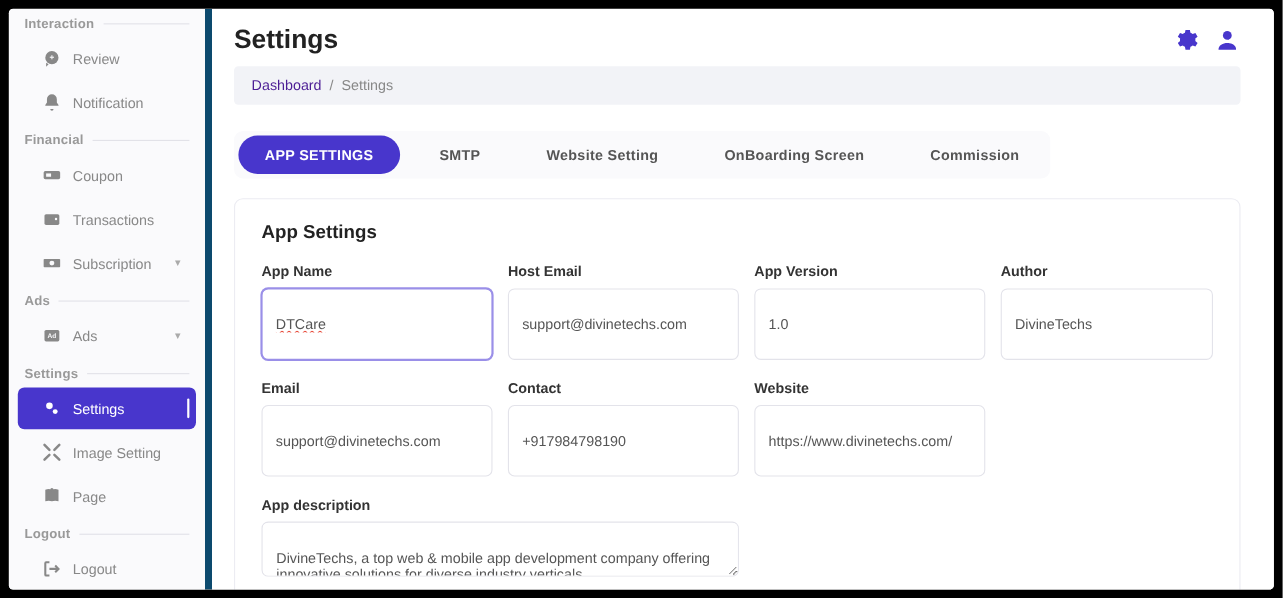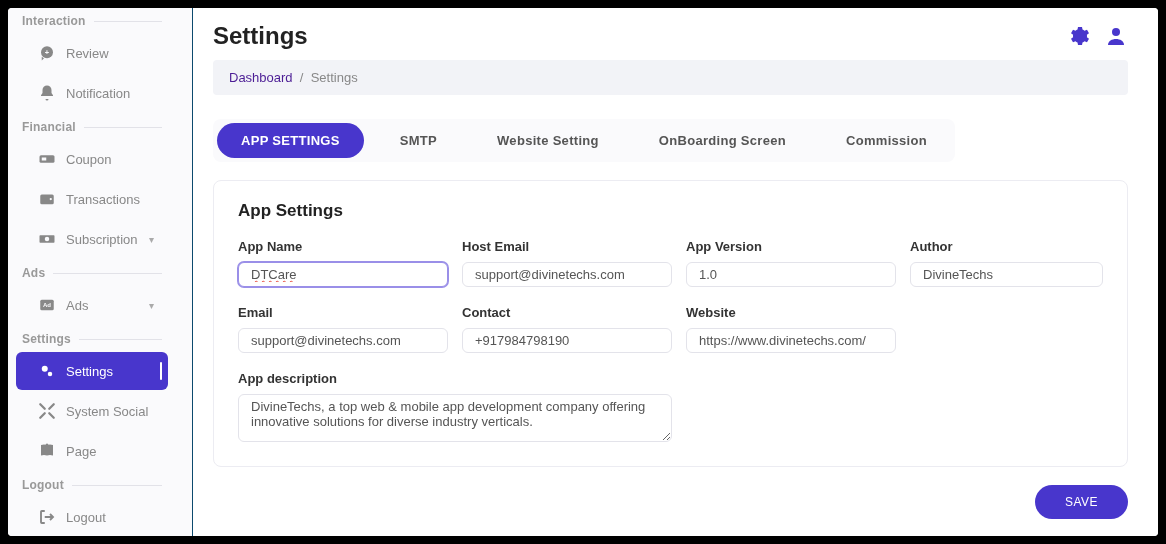--- a/index.html
+++ b/index.html
@@ -1,39 +1,39 @@
 <!DOCTYPE html>
 <html><head>
 <meta charset="utf-8">
 <style>
 * { margin:0; padding:0; box-sizing:border-box; font-family:'Segoe UI',Arial,sans-serif; }
 body { background:#000; width:1166px; height:544px; overflow:hidden; }
 .frame { position:absolute; top:8px; left:8px; right:8px; bottom:8px; background:#fff; display:flex; border-radius:4px; overflow:hidden; }
-.sidebar { width:185px; background:#fafafc; padding:0 16px 10px 0; overflow-y:auto; border-right:1px solid #0c4a6e; }
+.sidebar { width:185px; background:#fafafc; padding:0 0 10px 0; overflow-y:auto; border-right:7px solid #0c4a6e; }
 .section-label { display:flex; align-items:center; color:#999; font-size:12px; font-weight:600; padding:6px 14px 4px 14px; letter-spacing:.2px; }
 .section-label::after { content:''; flex:1; height:1px; background:#e2e2e8; margin-left:8px; }
 .nav-item { display:flex; align-items:center; gap:10px; padding:10px 14px 10px 22px; color:#888; font-size:13px; cursor:pointer; border-radius:6px; margin:2px 8px; position:relative; }
 .nav-item.active { background:#4836cc; color:#fff; }
 .nav-item.active::after { content:''; position:absolute; right:6px; top:50%; transform:translateY(-50%); width:2px; height:18px; background:#fff; border-radius:2px; }
 .nav-item .icon { width:18px; height:18px; display:flex; align-items:center; justify-content:center; flex-shrink:0; }
 .nav-item .chev { margin-left:auto; font-size:10px; color:#aaa; }
 .main { flex:1; background:#fff; overflow-y:auto; padding:0 30px 20px 20px; position:relative; }
 .header { display:flex; align-items:center; justify-content:space-between; padding:14px 0 10px 0; }
 .page-title { font-size:24px; font-weight:800; color:#222; }
 .header-icons { display:flex; gap:14px; align-items:center; }
 .breadcrumb { background:#f2f3f7; border-radius:4px; padding:10px 16px; font-size:13px; color:#888; margin-bottom:24px; }
 .breadcrumb a { color:#4c1d95; text-decoration:none; }
 .tabs { display:flex; gap:12px; background:#fafafc; border-radius:8px; padding:4px; width:fit-content; margin-bottom:18px; }
 .tab { padding:10px 24px; font-size:13px; font-weight:700; color:#555; cursor:pointer; border-radius:20px; letter-spacing:.3px; }
 .tab.active { background:#4836cc; color:#fff; }
 .card { border:1px solid #ececf2; border-radius:8px; padding:20px 24px; }
 .card-title { font-size:17px; font-weight:800; color:#222; margin-bottom:18px; }
 .form-grid { display:grid; grid-template-columns:210px 210px 210px 1fr; gap:18px 14px; align-items:start; }
 .field label { display:block; font-size:13px; font-weight:700; color:#333; margin-bottom:8px; }
-.field input, .field textarea { width:100%; border:1px solid #e3e3ea; border-radius:6px; padding:4px 12px; font-size:13px; color:#555; font-family:inherit; }
+.field input, .field textarea { width:100%; border:1px solid #e3e3ea; border-radius:6px; padding:24px 12px; font-size:13px; color:#555; font-family:inherit; }
 .field.focused input { border-color:#9a8fe8; box-shadow:0 0 0 1px #9a8fe8; }
 .field.span2 { grid-column:span 2; }
 .field textarea { resize:vertical; height:48px; }
 .app-image-col { grid-column:4; grid-row:1 / span 3; }
 .app-image-box { width:110px; height:110px; background:#0c4a6e; border-radius:12px; position:relative; margin-top:4px; display:flex; align-items:center; justify-content:center; }
 .upload-badge { position:absolute; right:-10px; bottom:-10px; width:26px; height:26px; background:#f0f0f3; border-radius:50%; display:flex; align-items:center; justify-content:center; cursor:pointer; box-shadow:0 1px 3px rgba(0,0,0,.15); }
 .save-row { display:flex; justify-content:flex-end; margin-top:18px; }
 .save-btn { background:#4836cc; color:#fff; border:none; border-radius:22px; padding:10px 30px; font-size:12px; font-weight:400; cursor:pointer; letter-spacing:.5px; }
 .squiggle { text-decoration:underline wavy #e74c3c; text-decoration-thickness:1px; }
 svg { display:block; }
@@ -115,21 +115,21 @@
           </svg>
         </span>
       <span>Settings</span>
     </div>
     <div class="nav-item">
       <span class="icon">
           <svg width="18" height="18" viewBox="0 0 24 24" fill="#888">
             <path d="M3 21l6-6m6-6l6-6M3 3l6 6m6 6l6 6" stroke="#888" stroke-width="3" stroke-linecap="round"></path>
           </svg>
         </span>
-      <span>System Social</span>
+      <span>Image Setting</span>
     </div>
     <div class="nav-item">
       <span class="icon">
           <svg width="18" height="18" viewBox="0 0 24 24" fill="#888">
             <path d="M4 4v14c3-1 5-1 8 0 3-1 5-1 8 0V4c-3-1-5-1-8 0-3-1-5-1-8 0z"></path>
             <circle cx="12" cy="4" r="2"></circle>
           </svg>
         </span>
       <span>Page</span>
     </div>

